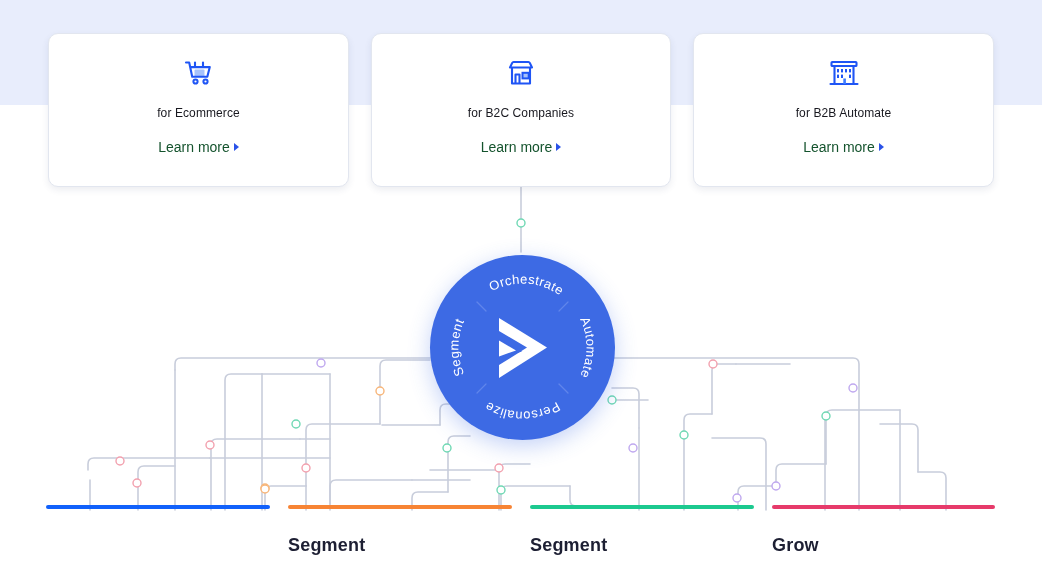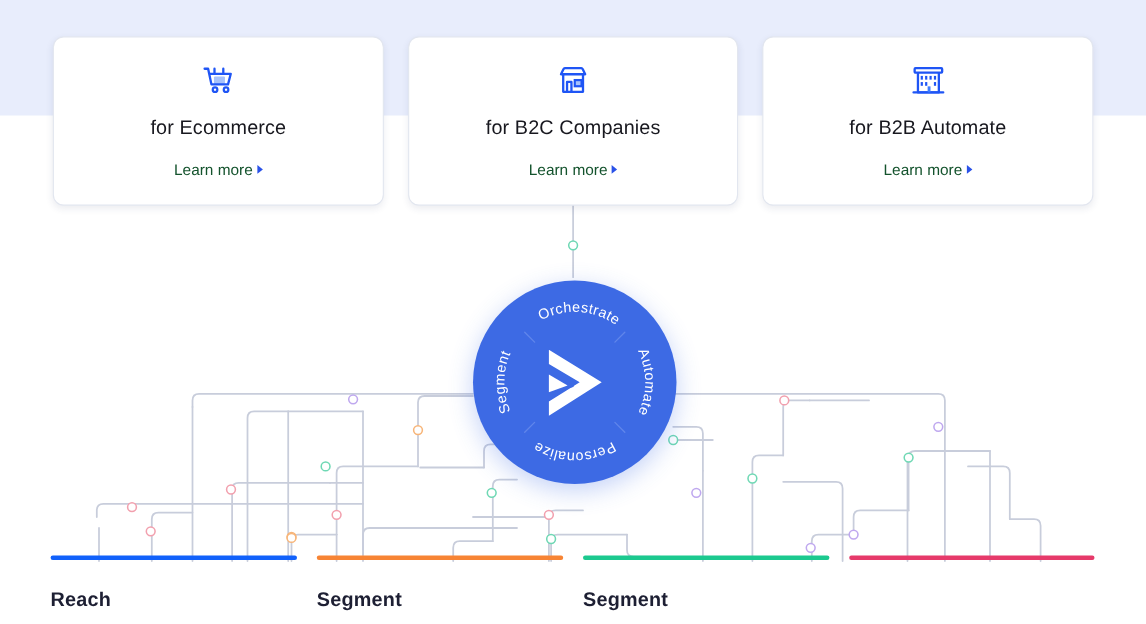--- a/index.html
+++ b/index.html
@@ -27,21 +27,21 @@
     box-shadow: 0 3px 7px rgba(40,55,95,0.09);
     display: flex; flex-direction: column; align-items: center;
   }
   .card-1 { left: 48px;  width: 301px; }
   .card-2 { left: 371px; width: 300px; text-align: center; }
   .card-3 { left: 693px; width: 301px; }
 
   .card-icon { margin-top: 20px; height: 38px; display: flex; align-items: center; justify-content: center; }
   .card-title {
     margin-top: 14px;
-    font-size: 18px; font-weight: 400; color: #18181f; letter-spacing: .1px;
+    font-size: 12px; font-weight: 400; color: #18181f; letter-spacing: .1px;
   }
   .learn-more {
     margin-top: 19px;
     font-size: 14px; color: #14532d; cursor: pointer;
     display: flex; align-items: center; gap: 4px;
   }
   .learn-more .caret {
     width: 0; height: 0;
     border-left: 5px solid #2a52e8;
     border-top: 4px solid transparent;
@@ -263,28 +263,28 @@
     <svg class="hub-logo" viewBox="0 0 74 74">
       <path d="M13 7 L61 36.5 L13 67 L13 54 L41 36.5 L13 20 Z" fill="#ffffff"></path>
       <path d="M13 28 L36 40.5 L13 47 Z" fill="#3d6ae4"></path>
       <path d="M13 29.5 L30 39.5 L13 45.5 Z" fill="#ffffff"></path>
     </svg>
   </div>
 
   <div class="phases">
     <div class="phase p1">
       <div class="phase-bar" style="background:#1161fb"></div>
-      <div class="phase-label">Reach</div>
     </div>
     <div class="phase p2">
       <div class="phase-bar" style="background:#f78434"></div>
       <div class="phase-label">Segment</div>
     </div>
     <div class="phase p3">
       <div class="phase-bar" style="background:#1cc98f"></div>
       <div class="phase-label">Segment</div>
     </div>
     <div class="phase p4">
       <div class="phase-bar" style="background:#e63a6a"></div>
+      <div class="phase-label">Grow</div>
     </div>
   </div>
 
 </div>
 
 </body></html>

